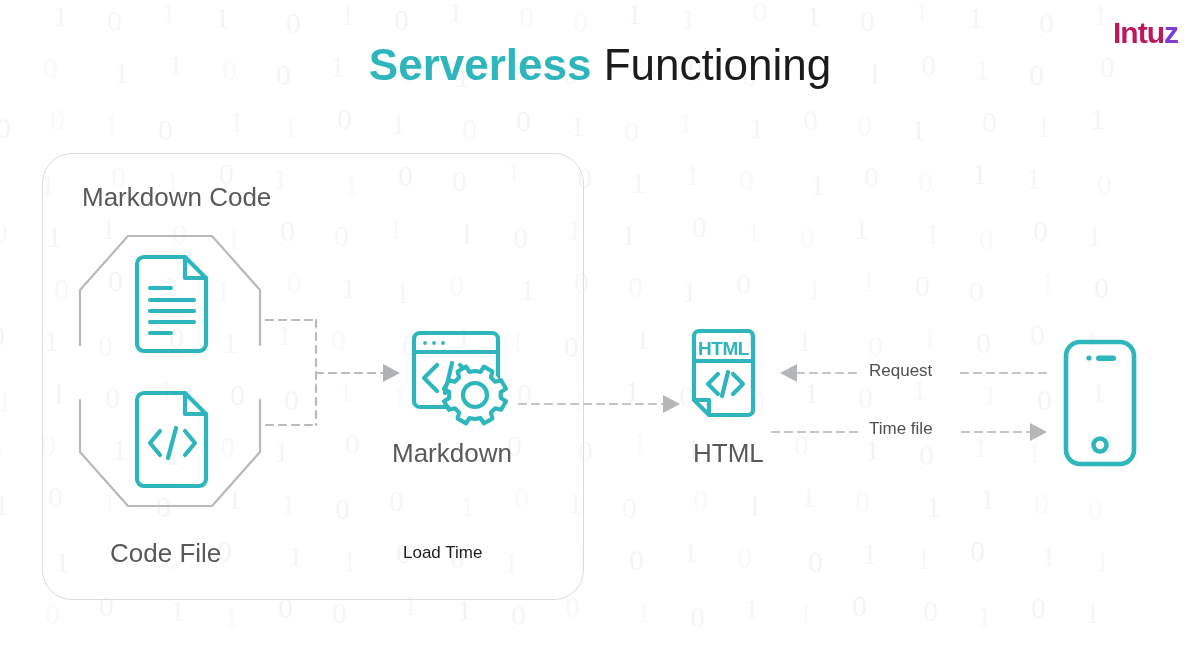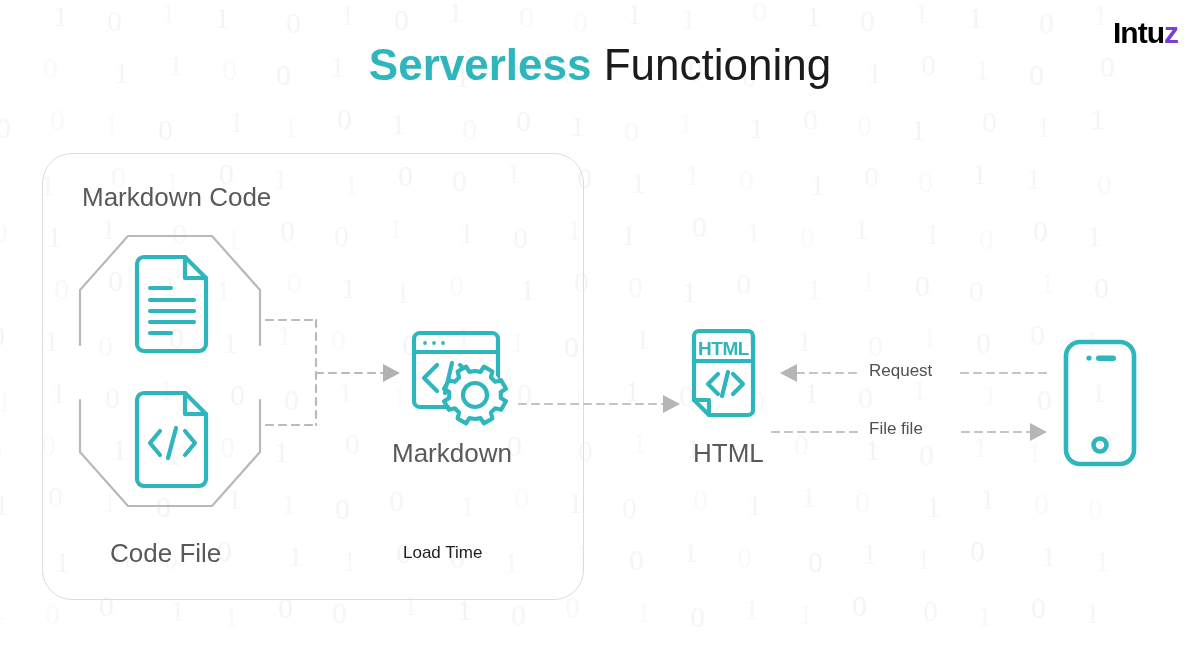--- a/index.html
+++ b/index.html
@@ -45,21 +45,21 @@
     position: absolute;
     top: 18px;
     right: 22px;
     z-index: 6;
     font-family: "Liberation Sans", sans-serif;
     font-size: 30px;
     font-weight: 700;
     letter-spacing: -1px;
     line-height: 1;
   }
-  #logo .lt { color: #000000; text-align: center; }
+  #logo .lt { color: #be185d; text-align: center; }
   #logo .lz { color: #7b3fd4; }
 
   
   #title {
     position: absolute;
     top: 37px;
     left: 0;
     width: 1200px;
     text-align: center;
     z-index: 5;
@@ -538,15 +538,15 @@
   <div class="lbl" id="lbl-code">Code File</div>
 
   <div class="lbl" id="lbl-generator">Markdown</div>
 
   <div class="lbl" id="lbl-buildtime">Load Time</div>
 
   <div class="lbl" id="lbl-html">HTML</div>
 
   <div class="lbl" id="lbl-request">Request</div>
 
-  <div class="lbl" id="lbl-loadfile">File file</div>
+  <div class="lbl" id="lbl-loadfile">Time file</div>
 
 </div>
 
 </body></html>

